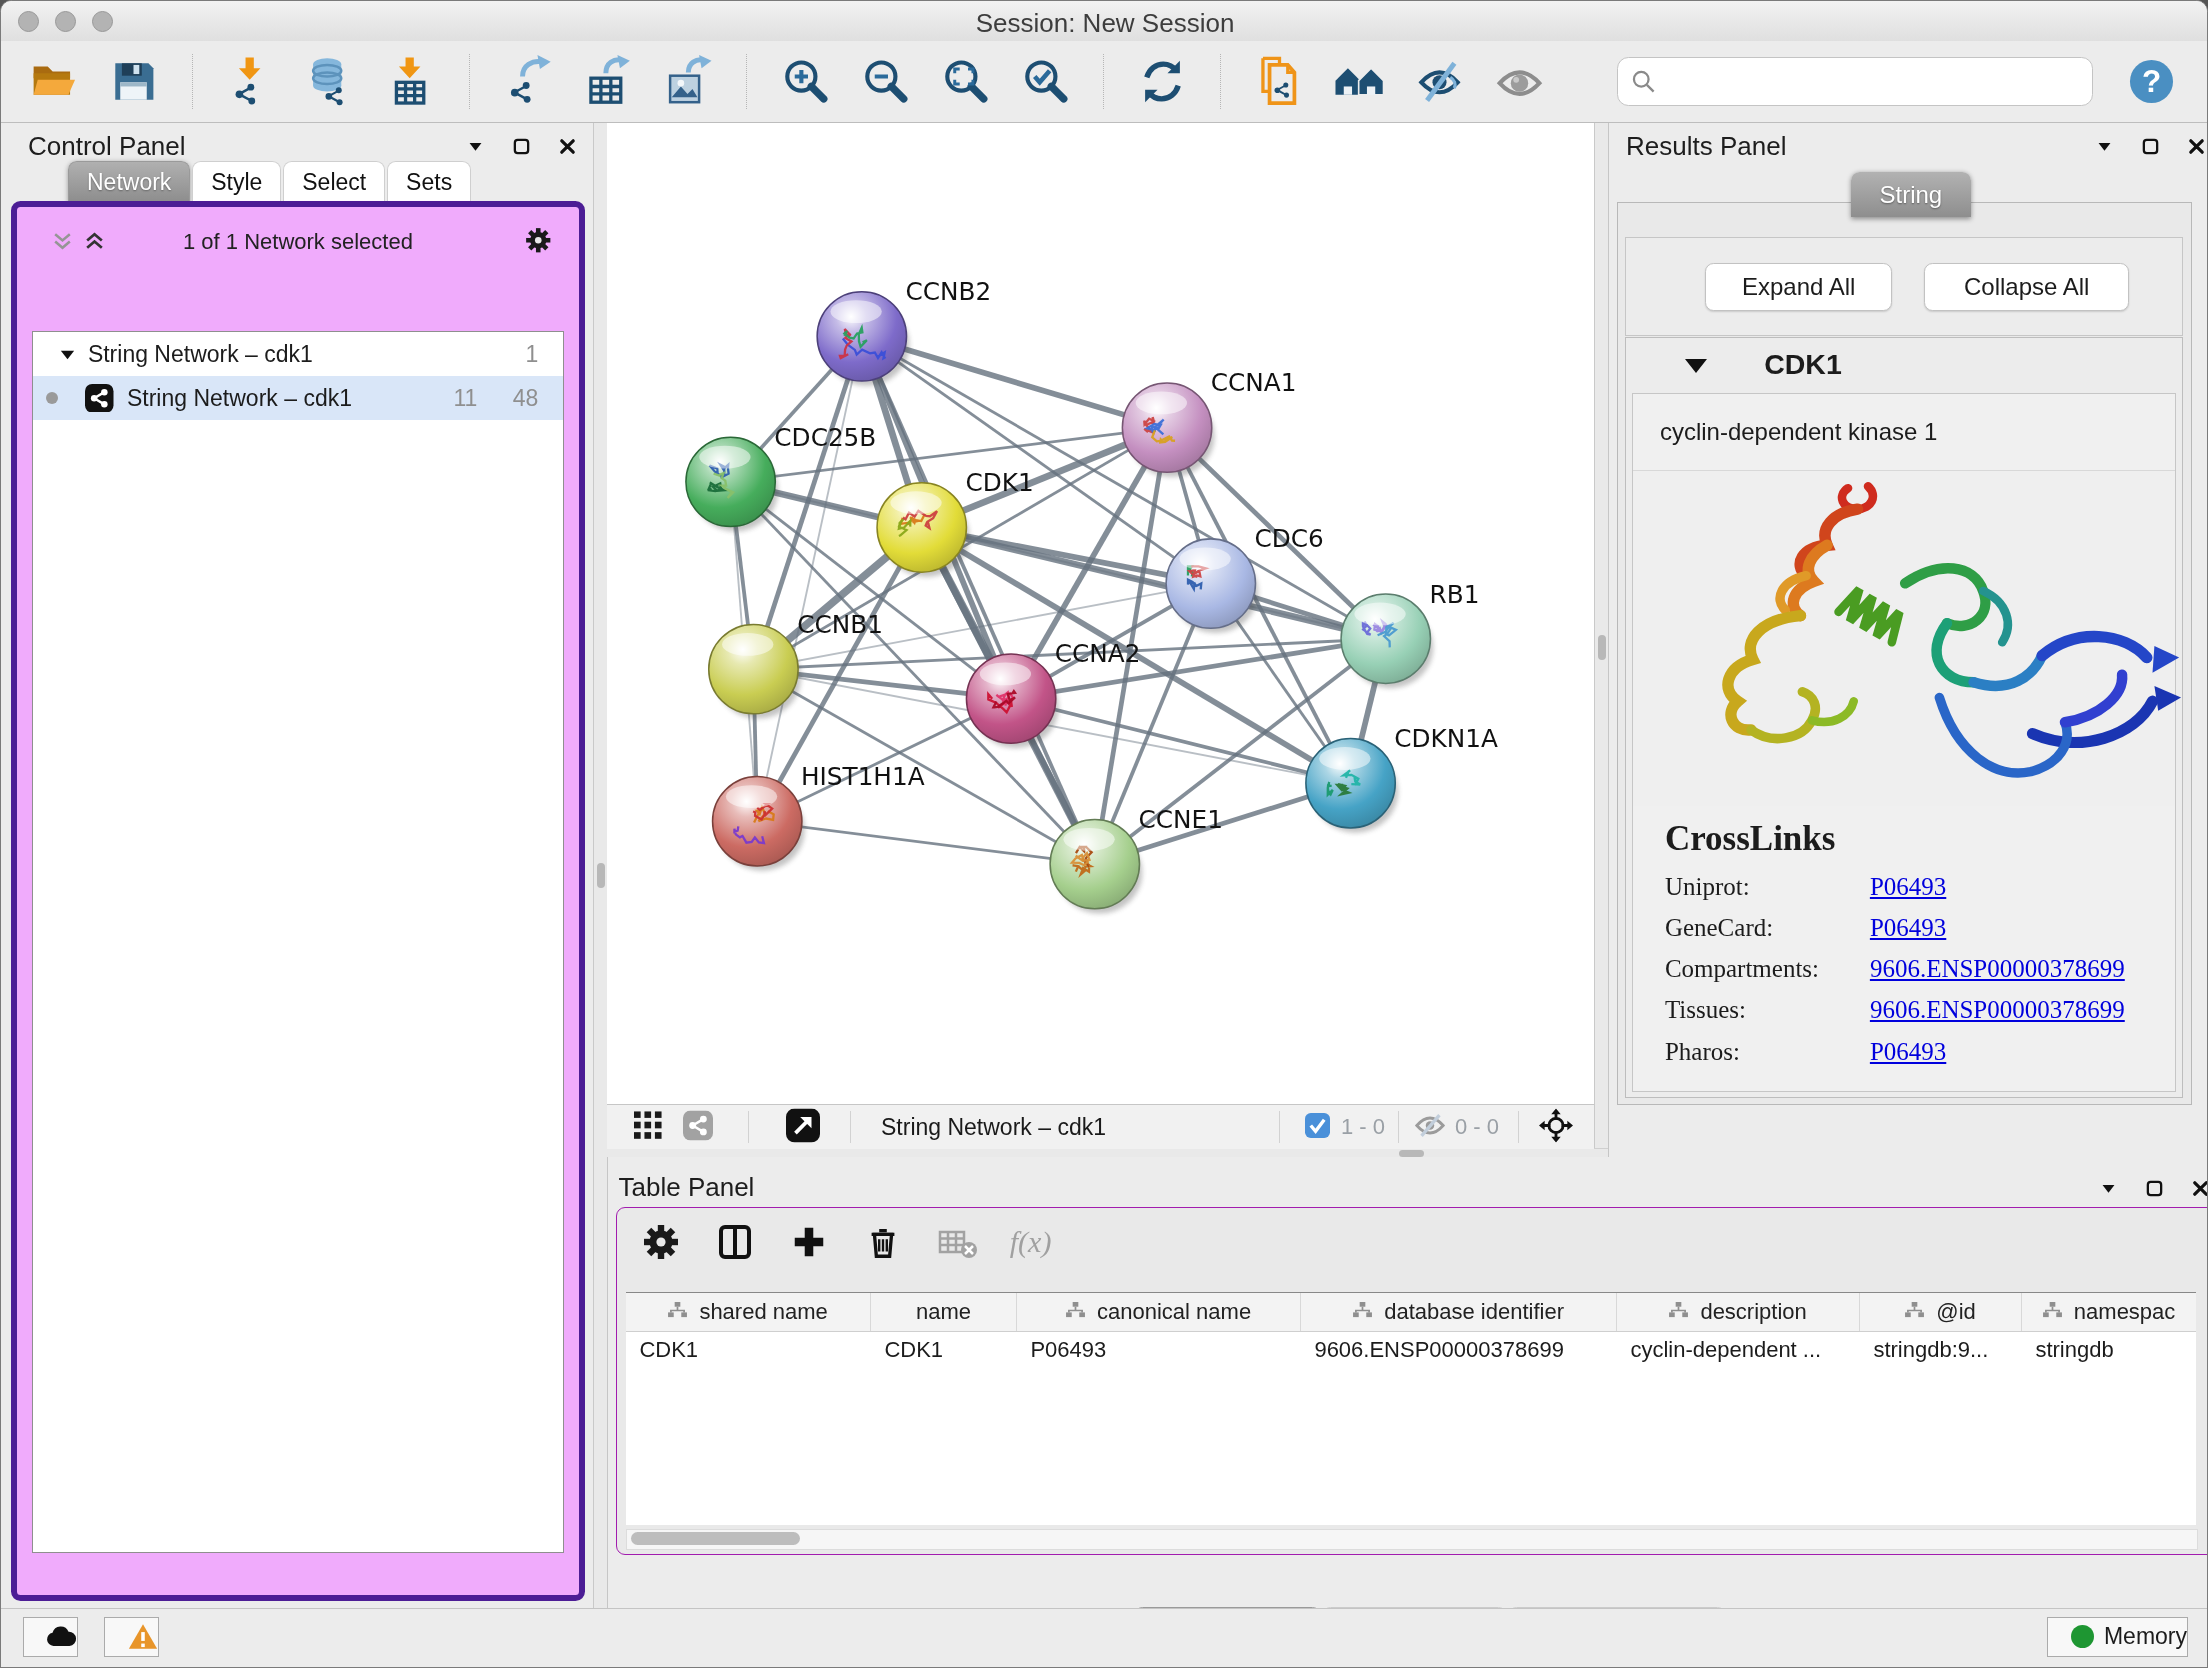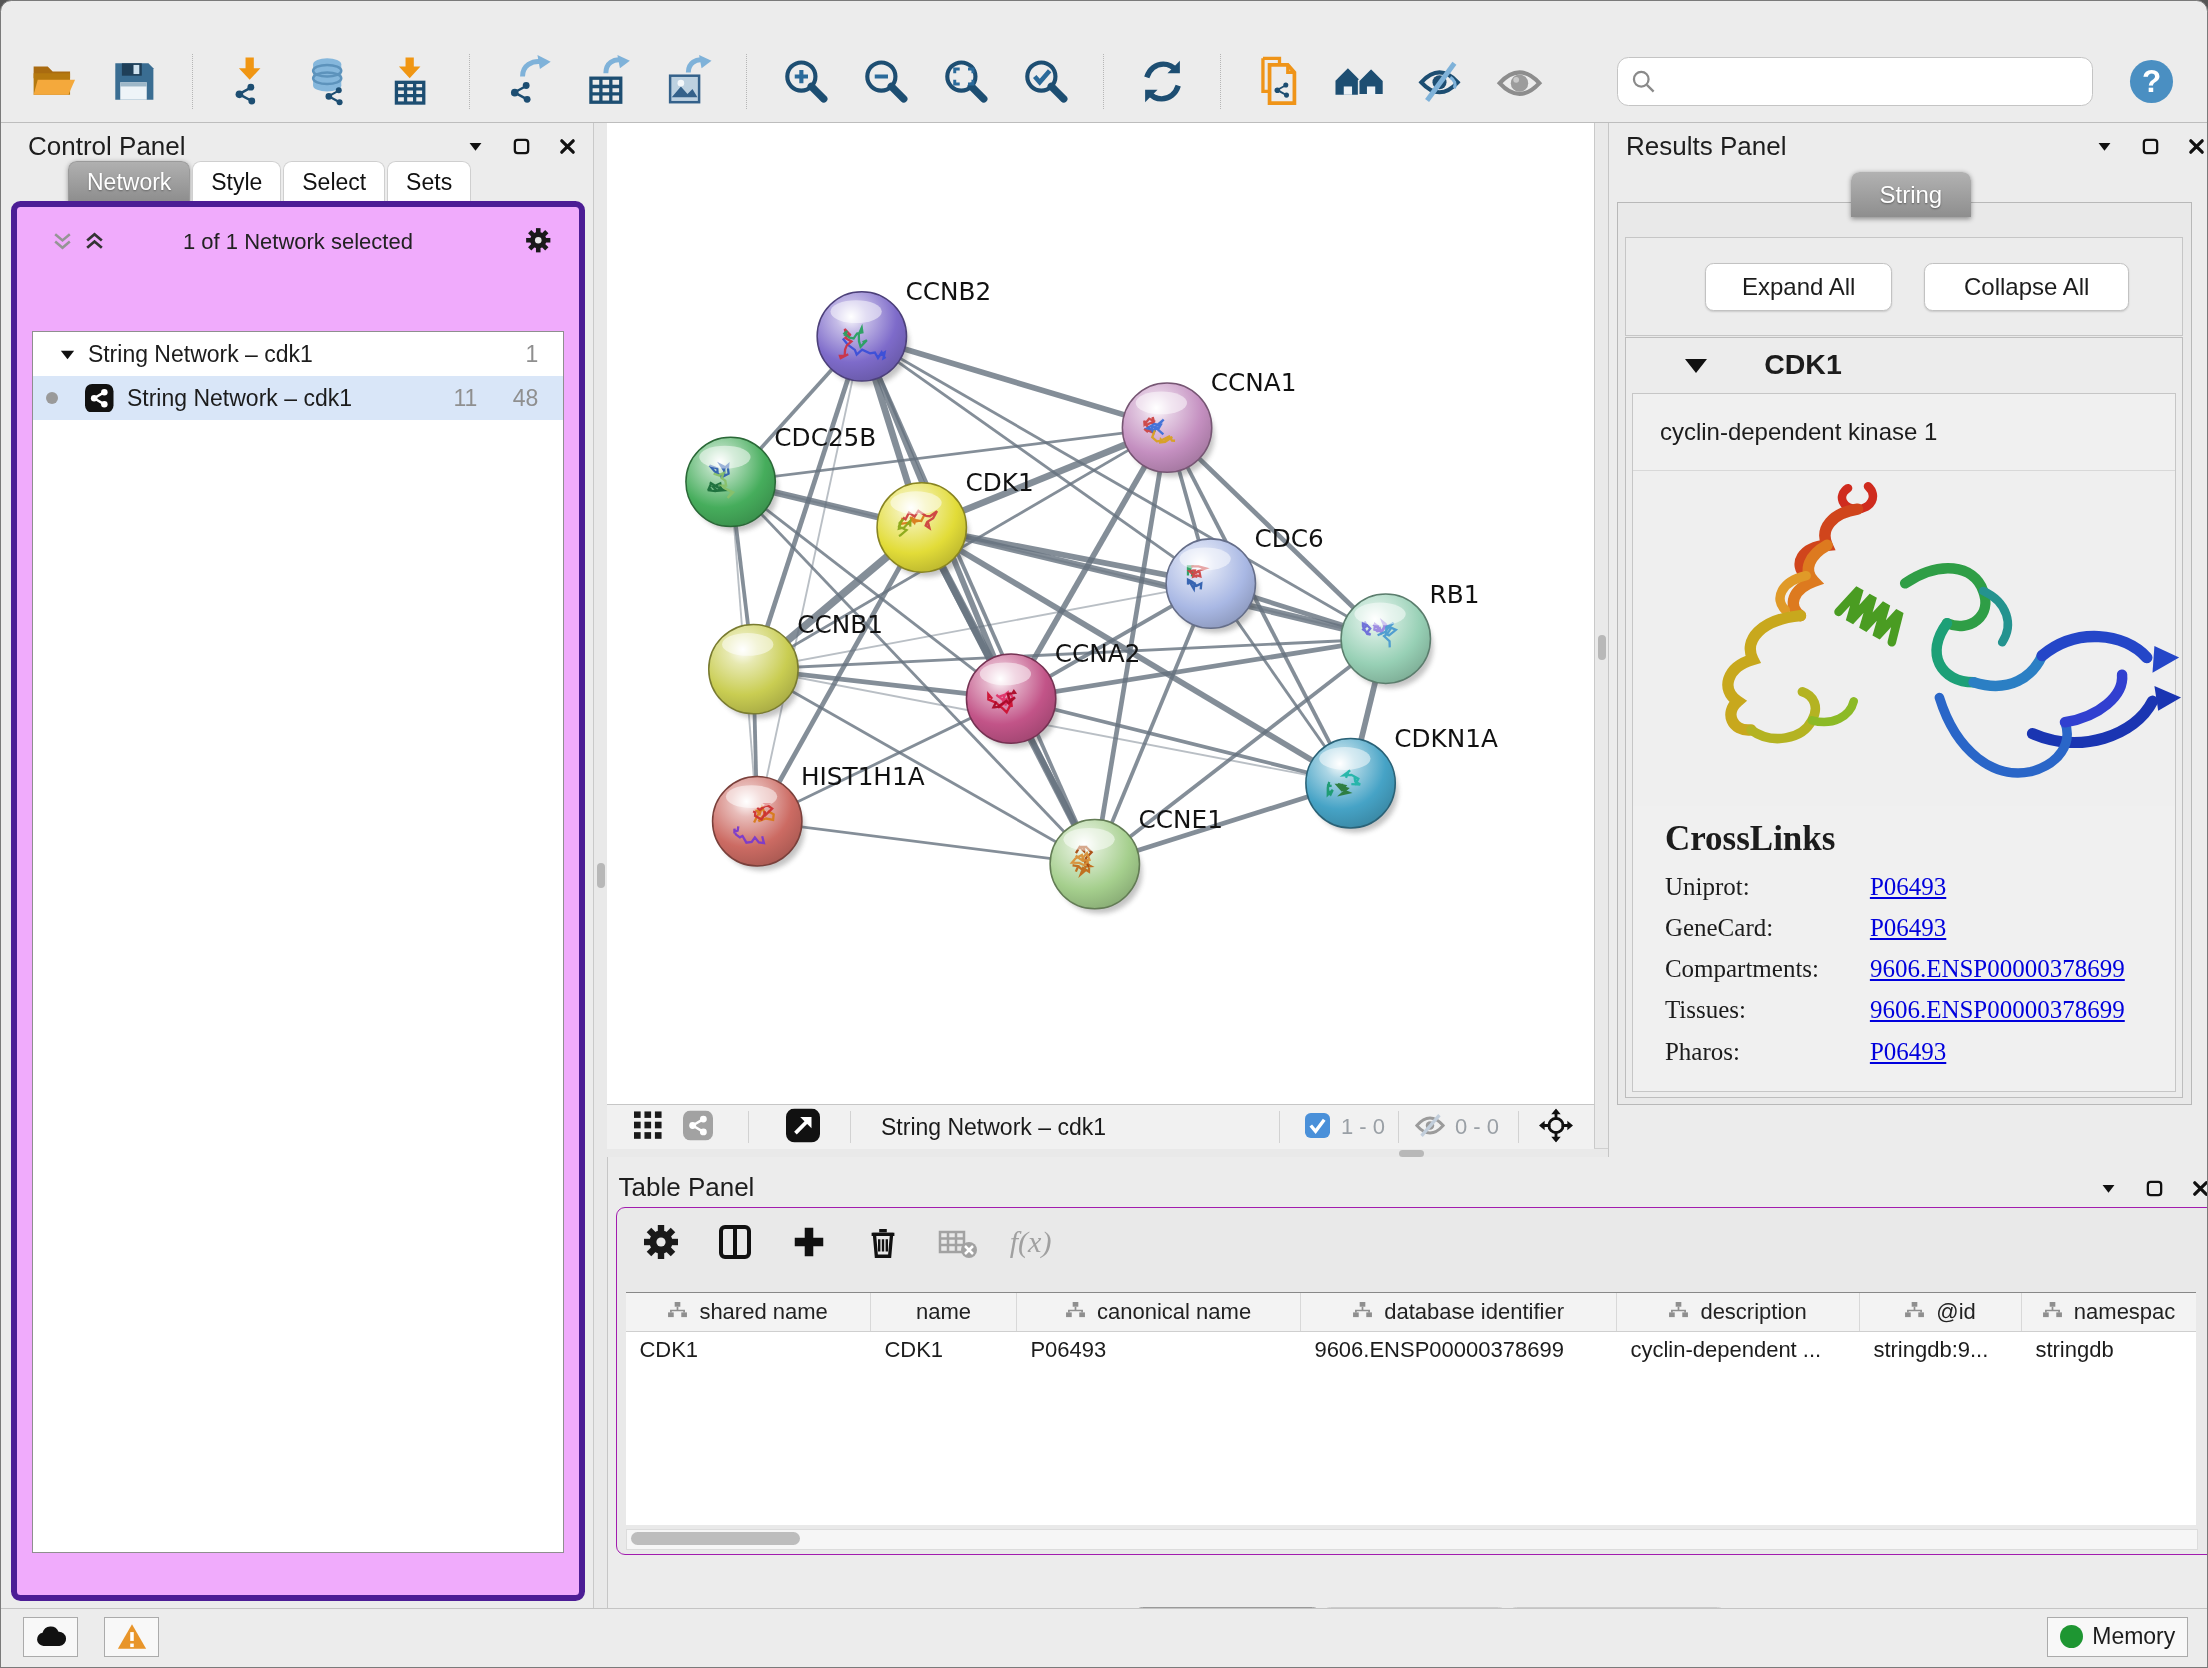--- a/index.html
+++ b/index.html
@@ -102,29 +102,35 @@
       overflow:hidden;white-space:nowrap;flex:none;}
   #tbl-hscroll{position:absolute;left:9.5px;top:321px;width:1570px;height:19px;background:#f6f6f6;border:1px solid #dcdcdc;}
   #tbl-thumb{position:absolute;left:3.8px;top:1.9px;width:169px;height:13.3px;background:#bdbdbd;border-radius:7.6px;}
   #bt-tabs{position:absolute;left:517px;top:399px;display:flex;}
   .bt-tab{height:42px;line-height:42px;padding:0 32px;font-size:24px;background:#fff;border:1px solid #cbcbcb;
           border-radius:8.6px 8.6px 0 0;margin-right:1px;}
   .bt-tab.sel{background:linear-gradient(#b0b0b0,#8d8d8d);color:#fff;text-shadow:0 1px 1.9px rgba(0,0,0,.35);border-color:#9a9a9a;}
   
   #statusbar{position:absolute;left:0;top:1607px;width:2208px;height:61px;background:#ececec;border-top:1px solid #c4c4c4;}
   .sb-btn{position:absolute;top:7.6px;height:40px;background:#f8f8f8;border:1.9px solid #ababab;
-          display:flex;align-items:center;justify-content:center;box-sizing:border-box;}
+          display:flex;align-items:center;justify-content:flex-end;box-sizing:border-box;}
   #memory-btn{right:21px;width:141px;font-size:23px;gap:9.5px;}
   #mem-dot{width:23px;height:23px;border-radius:50%;background:#1e9632;}
 </style>
 </head>
 <body>
 
 <div id="app">
 
+  <div id="titlebar">
+    <div class="tlight" style="left:17px"></div>
+    <div class="tlight" style="left:54px"></div>
+    <div class="tlight" style="left:91px"></div>
+    <div id="win-title">Session: New Session</div>
+  </div>
 
   <div id="toolbar">
     <div id="toolbar-items">
         <div class="tb-btn">
           <svg viewBox="0 0 64 64">
             <path d="M8 14h17l6 6h21v8H8z" fill="#a96b10"></path>
             <path d="M8 22h44v26H8z" fill="#b5790f"></path>
             <path d="M13 30h45l-8 18H8z" fill="#f4a93c"></path>
           </svg>
         </div>

